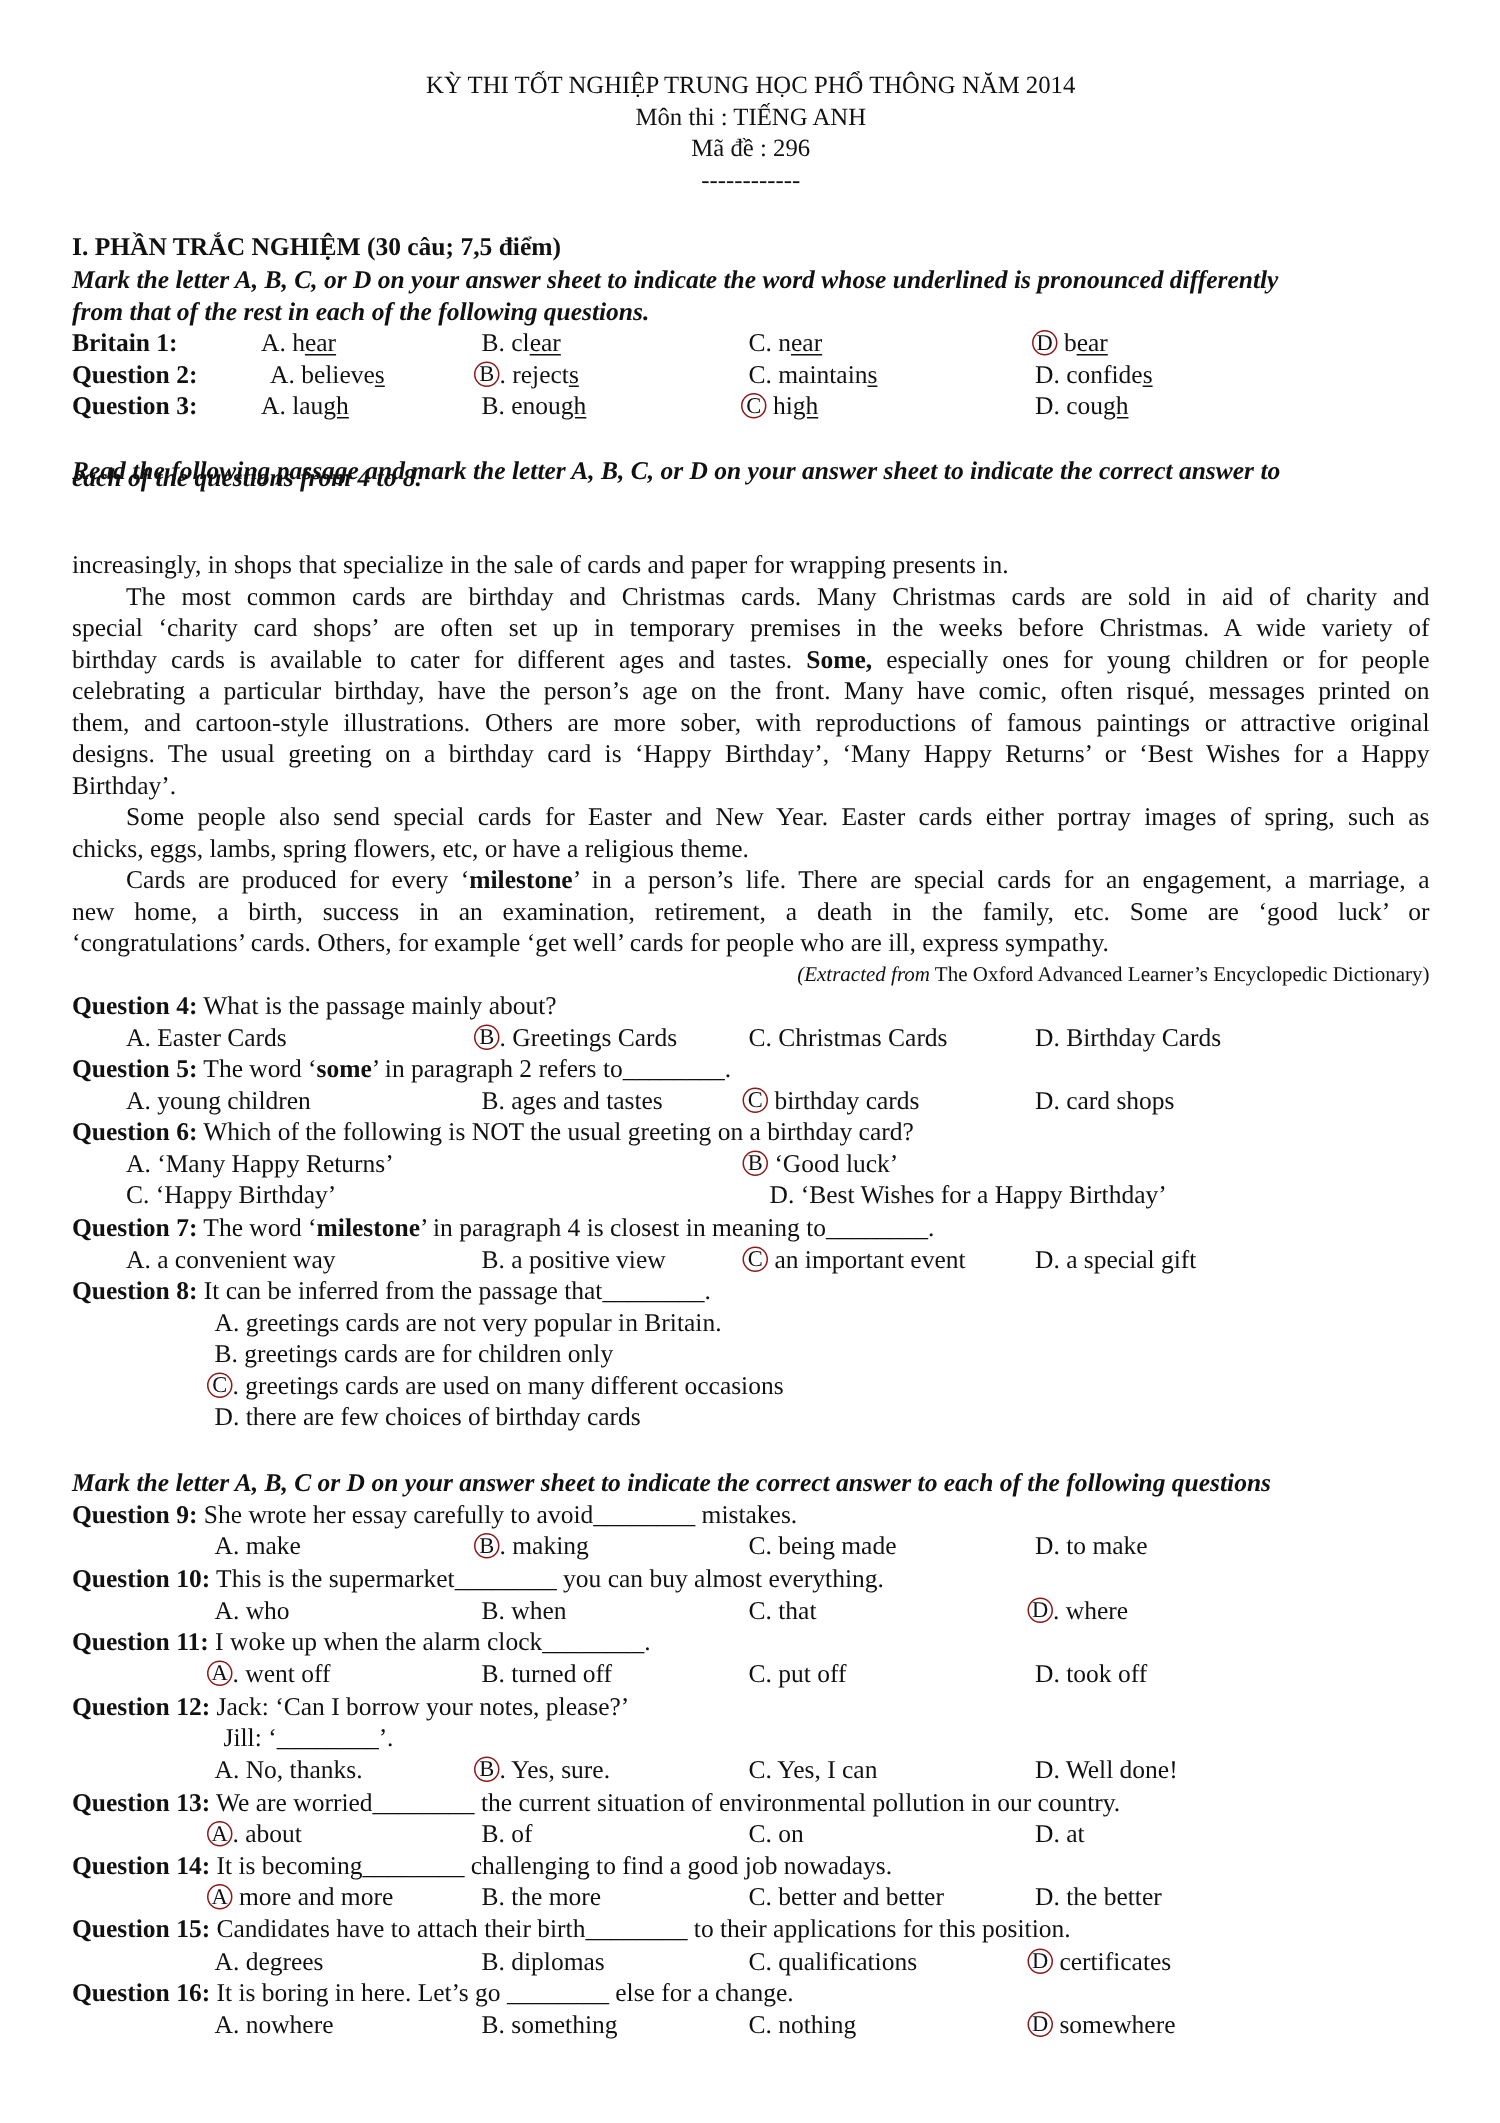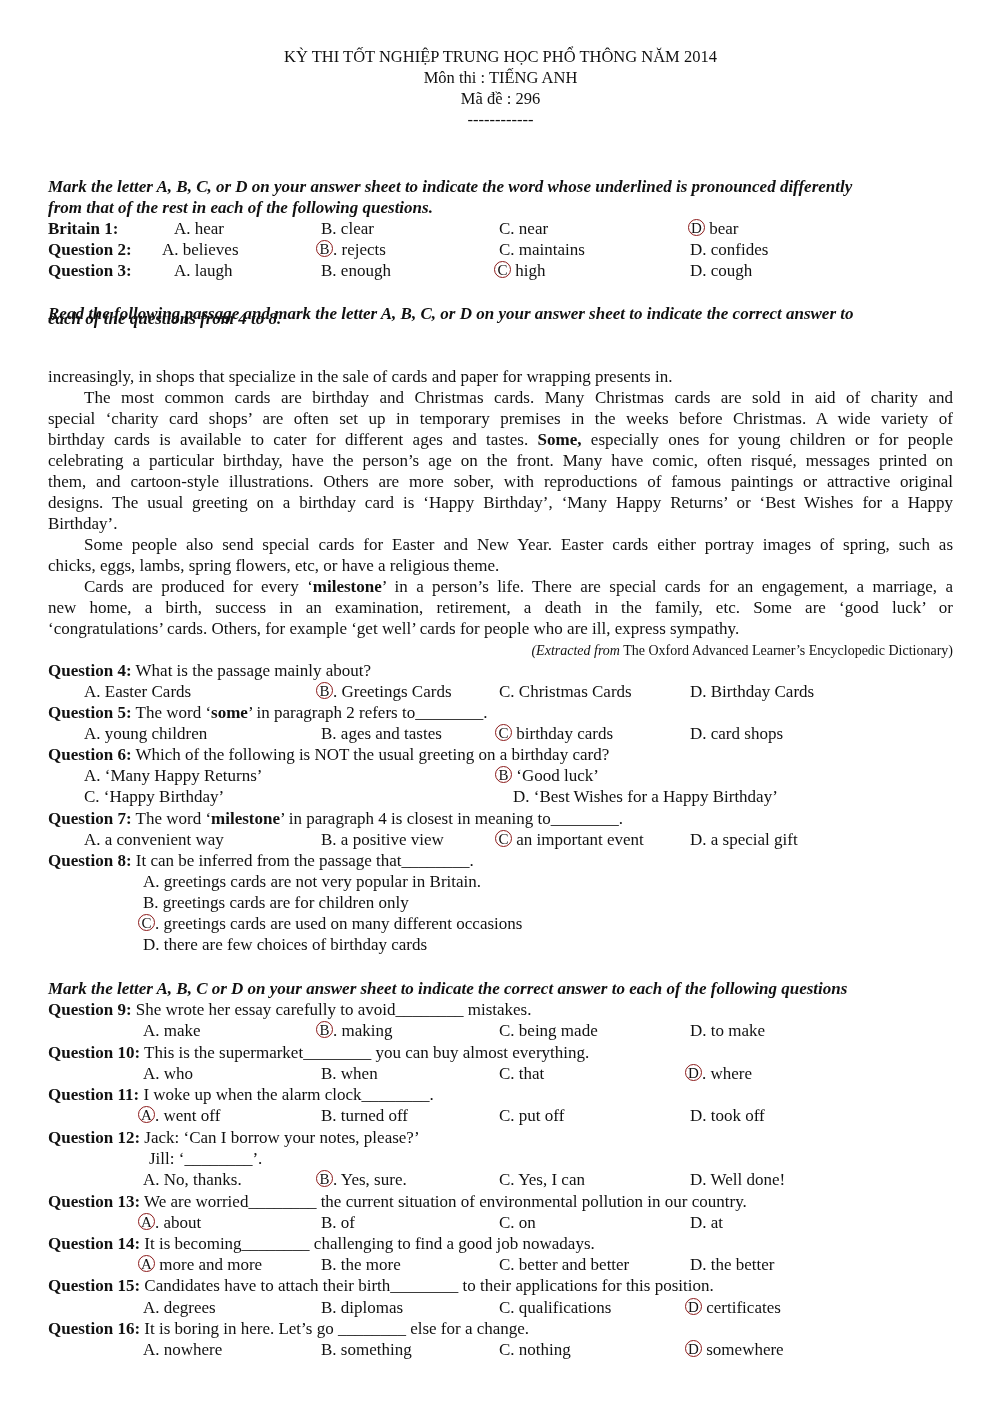--- a/index.html
+++ b/index.html
@@ -9,55 +9,56 @@
     color: #111; font-size: 17px;
   }
   .page { position: absolute; left: 48px; top: 46px; width: 905px; }
   .hdr { text-align: center; line-height: 21px; font-size: 16.5px; }
   .hdr .dash { letter-spacing: 0px; }
   .line { position: absolute; left: 0; white-space: nowrap; line-height: 21px; }
   .b { font-weight: bold; }
   .bi { font-weight: bold; font-style: italic; }
   .just-full { text-align: justify; text-align-last: justify; white-space: normal; width: 905px; }
   .opt { position: absolute; white-space: nowrap; }
-  .u { text-underline-offset: 2px; }
+  .u { text-decoration: underline; text-underline-offset: 2px; }
   .circ {
     display: inline-block; width: 17px; height: 17px; border: 1.4px solid #8b1a1a;
     border-radius: 50%; text-align: center; line-height: 17px; margin-left: -2px; margin-right: 0px;
     box-sizing: border-box; font-size: 15px; vertical-align: 1px;
   }
   .right { text-align: right; width: 905px; font-size: 14px; }
   .it { font-style: italic; }
 </style>
 </head>
 <body>
 
 <div class="page">
 
   <div class="hdr">
     <div>KỲ THI TỐT NGHIỆP TRUNG HỌC PHỔ THÔNG NĂM 2014</div>
     <div>Môn thi : TIẾNG ANH</div>
     <div>Mã đề : 296</div>
     <div class="dash">------------</div>
   </div>
 
+  <div class="line b" style="top:108px">I. PHẦN TRẮC NGHIỆM (30 câu; 7,5 điểm)</div>
   <div class="line bi" style="top:130px">Mark the letter A, B, C, or D on your answer sheet to indicate the word whose underlined is pronounced differently</div>
   <div class="line bi" style="top:151px">from that of the rest in each of the following questions.</div>
 
   <div class="line" style="top:172px;width:905px">
     <span class="b">Britain 1:</span>
     <span class="opt" style="left:126px;position:absolute"><span>A.</span> <span>h</span><span class="u">ear</span></span>
     <span class="opt" style="left:273px"><span>B.</span> <span>cl</span><span class="u">ear</span></span>
     <span class="opt" style="left:451px"><span>C.</span> <span>n</span><span class="u">ear</span></span>
     <span class="opt" style="left:642px"><span class="circ">D</span> <span>b</span><span class="u">ear</span></span>
   </div>
 
   <div class="line" style="top:193px;width:905px">
     <span class="b">Question 2:</span>
-    <span class="opt" style="left:114px"><span>A.</span> <span>believe</span><span class="u">s</span></span>
+    <span class="opt" style="left:132px"><span>A.</span> <span>believe</span><span class="u">s</span></span>
     <span class="opt" style="left:270px"><span class="circ">B</span>. <span>reject</span><span class="u">s</span></span>
     <span class="opt" style="left:451px"><span>C.</span> <span>maintain</span><span class="u">s</span></span>
     <span class="opt" style="left:642px"><span>D.</span> <span>confide</span><span class="u">s</span></span>
   </div>
 
   <div class="line" style="top:214px;width:905px">
     <span class="b">Question 3:</span>
     <span class="opt" style="left:126px"><span>A.</span> <span>lau</span><span class="u">gh</span></span>
     <span class="opt" style="left:273px"><span>B.</span> <span>enou</span><span class="u">gh</span></span>
     <span class="opt" style="left:448px"><span class="circ">C</span> <span>hi</span><span class="u">gh</span></span>

